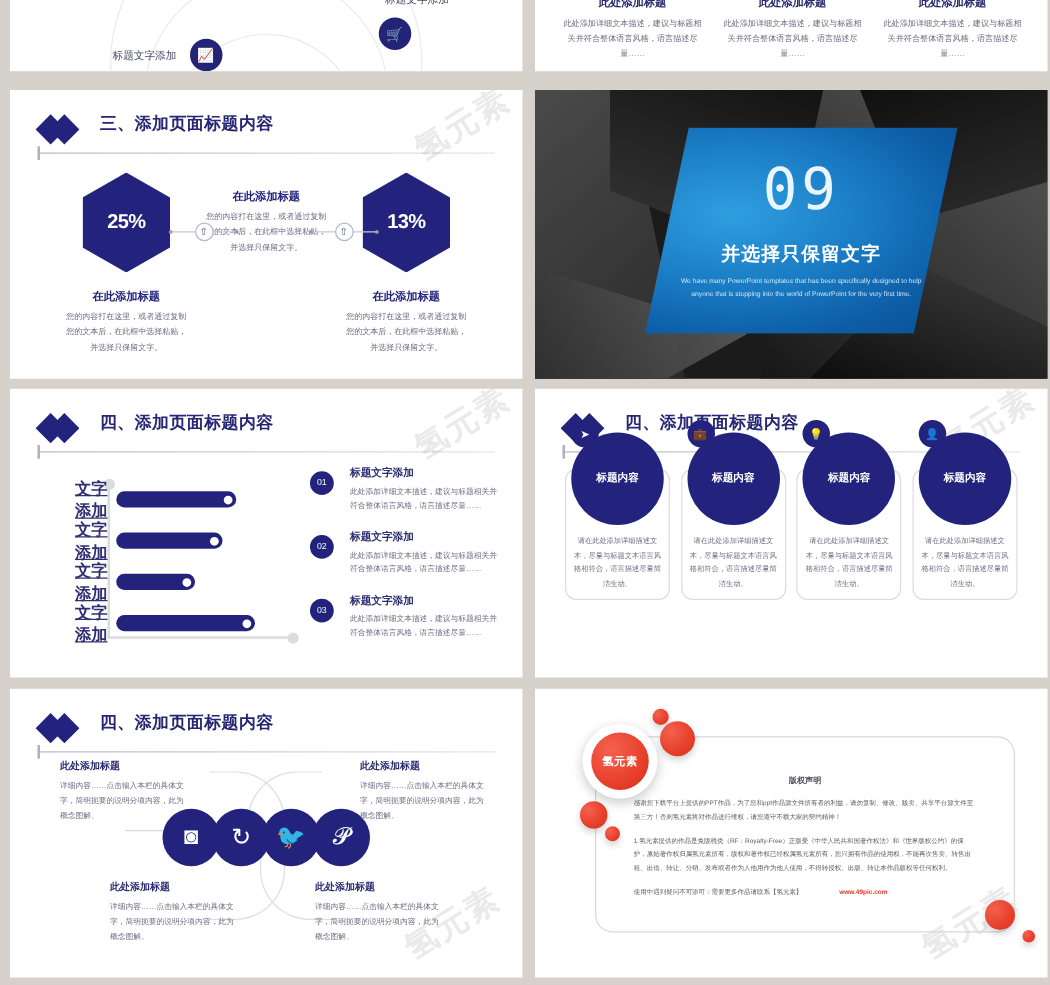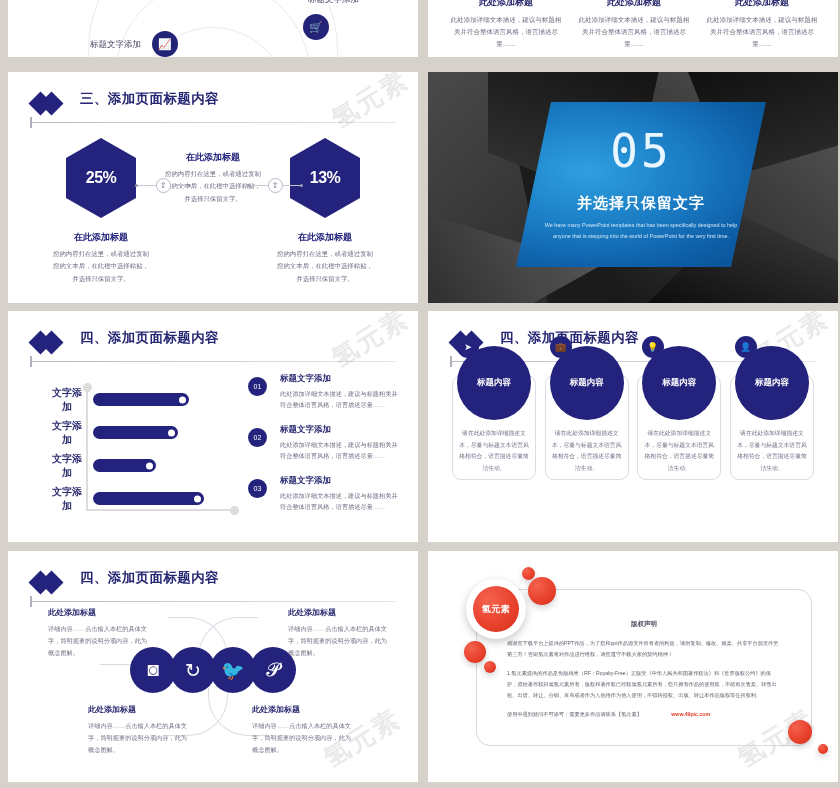--- a/index.html
+++ b/index.html
@@ -94,21 +94,21 @@
            font-size:15px; color:#ffffff; font-weight:bold; letter-spacing:1px; }
   .eng04 { position:absolute; left:28px; right:28px; top:118px; text-align:center;
            font-size:5.4px; color:#cfe6f7; line-height:2.0; }
 
   
   .bar-area { position:absolute; left:40px; top:72px; width:190px; height:132px; }
   .bar-axis { position:absolute; left:38px; top:4px; width:2px; bottom:4px; background:#dcdcdc; }
   .bar-axis-h { position:absolute; left:38px; bottom:4px; height:2px; width:152px; background:#dcdcdc; }
   .axis-cap { position:absolute; width:9px; height:9px; border-radius:50%; background:#dcdcdc; }
   .bar-row { position:absolute; left:0; height:13px; display:flex; align-items:center; }
-  .bar-lbl { width:38px; font-size:10px; color:#2f2f72; text-align:center; font-weight:bold; }
+  .bar-lbl { width:38px; font-size:13px; color:#2f2f72; text-align:right; font-weight:bold;text-decoration:underline; }
   .bar { position:absolute; left:45px; height:13px; border-radius:7px; background:#23237d; }
   .bar-knob { position:absolute; right:3px; top:50%; transform:translateY(-50%);
               width:7px; height:7px; border-radius:50%; background:#fff; }
 
   .step-list { position:absolute; left:240px; top:62px; width:150px; }
   .step { position:relative; min-height:38px; margin-bottom:13px; padding-left:32px; }
   .step-num { position:absolute; left:0; top:4px; width:19px; height:19px; border-radius:50%;
               background:#23237d; color:#fff; font-size:7px; display:flex;
               align-items:center; justify-content:center; }
   .step-t { font-size:8.5px; font-weight:bold; color:#2c2c73; margin-bottom:3px; }
@@ -242,21 +242,21 @@
   <div class="slide col-r row-1 dark-slide">
 
     <div class="poly" style="left:0;top:0;width:120px;height:231px;background:linear-gradient(140deg,#4a4a4a,#2a2a2a);clip-path:polygon(0 0,60% 0,100% 100%,0 100%);"></div>
     <div class="poly" style="left:60px;top:0;width:200px;height:130px;background:linear-gradient(200deg,#111,#383838);clip-path:polygon(0 0,100% 0,62% 100%,0 62%);"></div>
     <div class="poly" style="right:0;top:0;width:230px;height:231px;background:linear-gradient(220deg,#5a5a5a,#171717);clip-path:polygon(22% 0,100% 0,100% 100%,0 100%);"></div>
     <div class="poly" style="right:0;top:0;width:150px;height:105px;background:linear-gradient(160deg,#101010,#2e2e2e);clip-path:polygon(0 0,100% 0,100% 70%,28% 100%);"></div>
     <div class="poly" style="right:0;bottom:0;width:190px;height:110px;background:linear-gradient(20deg,#0d0d0d,#444);clip-path:polygon(0 100%,46% 18%,100% 62%,100% 100%);"></div>
     <div class="poly" style="left:0;bottom:0;width:170px;height:120px;background:linear-gradient(60deg,#2e2e2e,#6a6a6a);clip-path:polygon(0 26%,100% 70%,62% 100%,0 100%);opacity:.85;"></div>
 
     <div class="banner">
-      <div class="big04">05</div>
+      <div class="big04">09</div>
       <div class="sub04">并选择只保留文字</div>
       <div class="eng04">We have many PowerPoint templates that has been specifically designed to help anyone that is stepping into the world of PowerPoint for the very first time.</div>
     </div>
   </div>
 
   <div class="slide col-l row-2">
     <div class="s-head">
       <div class="diamonds">
         <span class="dia a"></span>
           <span class="dia b"></span>

